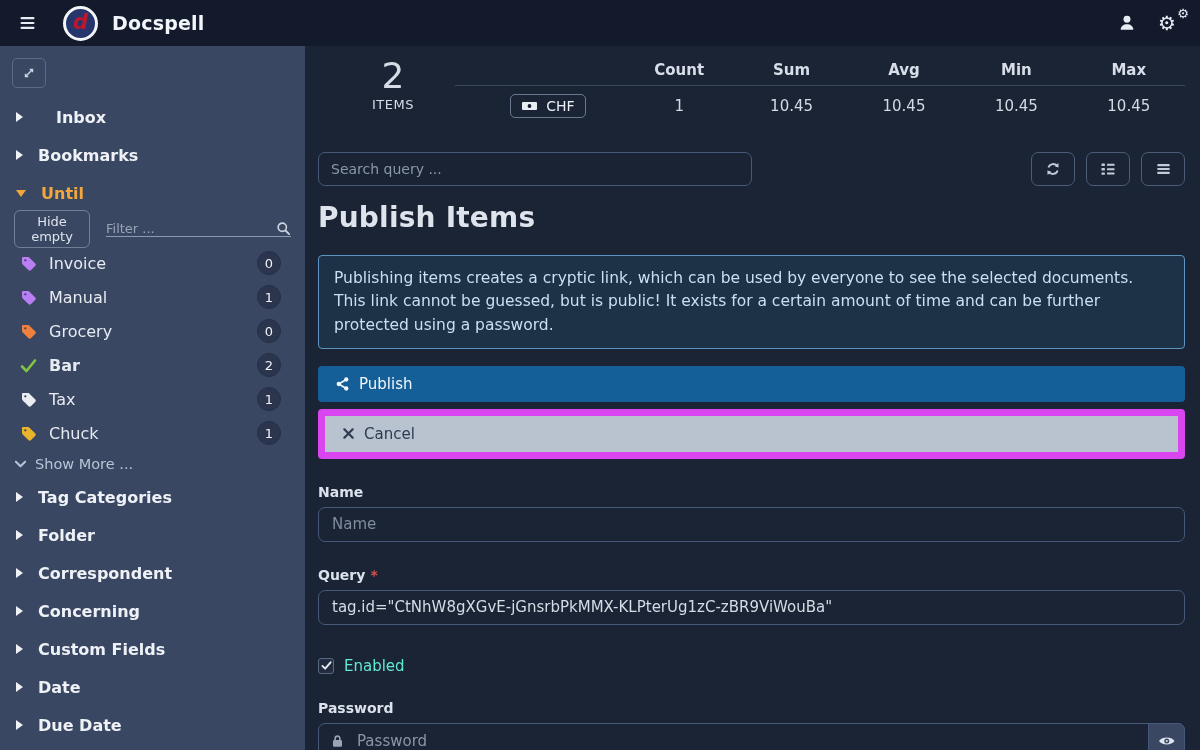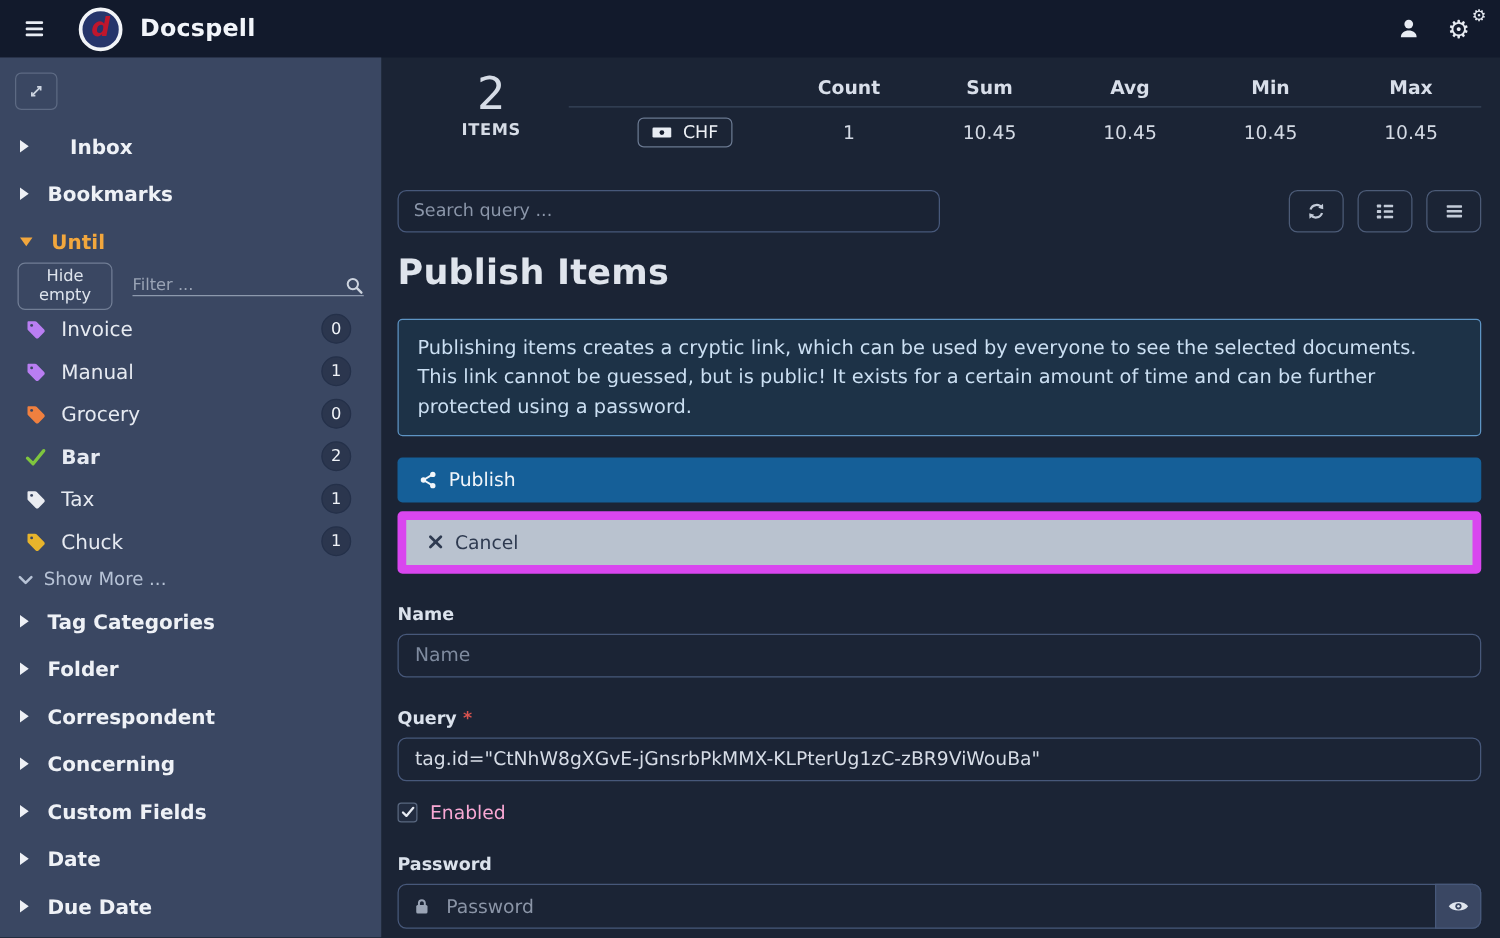--- a/index.html
+++ b/index.html
@@ -59,21 +59,21 @@
   .tag-row{height:34px;display:flex;align-items:center;padding:0 24px 0 20px;gap:12px;font-size:16px;color:#e6eaf1;cursor:pointer;}
   .tag-row .tag-name{flex:1;}
   .tag-row.selected .tag-name{font-weight:bold;}
   .count-badge{width:24px;height:24px;border-radius:50%;background:var(--badge);border:1px solid #243049;color:#f0f3f8;font-size:13px;display:flex;align-items:center;justify-content:center;}
   .show-more{height:28px;display:flex;align-items:center;gap:8px;padding-left:14px;color:#b7c3d6;font-size:14.5px;cursor:pointer;}
 
   
   .stats{position:relative;height:94px;}
   .items-block{position:absolute;left:40px;top:12px;width:70px;text-align:center;color:#d6dce6;}
   .items-block .num{font-size:36px;line-height:1;}
-  .items-block .lbl{font-size:13px;font-weight:bold;letter-spacing:.5px;margin-top:3px;}
+  .items-block .lbl{font-size:13px;font-weight:normal;letter-spacing:.5px;margin-top:3px;}
   .stats-table{margin-left:137px;padding-top:8px;}
   .stats-grid{display:grid;grid-template-columns:168px repeat(5,1fr);align-items:center;}
   .stats-grid.hdr{border-bottom:1px solid #39455b;height:32px;}
   .stats-grid.hdr .cell{font-weight:bold;font-size:15px;text-align:center;color:#d8dee9;}
   .stats-grid.row{height:40px;}
   .stats-grid.row .cell{font-size:15px;text-align:center;color:#d4dae4;}
   .cell.first{text-align:left;padding-left:18px;}
   .chf-badge{display:inline-flex;align-items:center;gap:8px;border:1px solid #6a7890;border-radius:5px;padding:3px 10px;font-size:14px;color:#eef1f6;cursor:default;}
   .chf-badge .icon{color:#e8ecf3;}
 
@@ -88,21 +88,21 @@
   .page-title{font-size:28px;font-weight:bold;color:#dfe4ec;margin-top:15px;letter-spacing:.2px;}
   .info-box{margin-top:21px;background:var(--info-bg);border:1px solid var(--info-bd);border-radius:4px;padding:11px 15px;color:var(--info-tx);font-size:15.5px;line-height:1.5;}
   .actions{margin-top:17px;display:flex;gap:7px;flex-direction:column;}
   .btn{display:inline-flex;align-items:center;gap:9px;border:none;border-radius:4px;font-size:15px;padding:9px 17px;cursor:pointer;font-family:inherit;}
   .btn-publish{background:var(--blue-btn);color:#f2f6fa;}
   .btn-cancel{background:var(--cancel-bg);color:var(--cancel-tx);border:7px solid #d946ef;}
   .field-label{margin-top:25px;font-size:14px;font-weight:bold;color:#dbe2ec;display:flex;gap:5px;}
   .req{color:var(--red);font-weight:bold;}
   .text-input{margin-top:7px;width:100%;height:35px;background:transparent;border:1px solid var(--border);border-radius:7px;color:#d6dce6;font-size:15px;padding:0 13px;font-family:inherit;outline:none;}
   .text-input::placeholder{color:#7f8b9f;}
-  .checkbox-row{margin-top:16px;display:flex;align-items:center;gap:10px;font-size:15px;color:#f9a8d4;cursor:pointer;}
+  .checkbox-row{margin-top:32px;display:flex;align-items:center;gap:10px;font-size:15px;color:#5eead4;cursor:pointer;}
   .checkbox{width:16px;height:16px;background:#222c40;border:1px solid #5a6880;border-radius:3px;display:flex;align-items:center;justify-content:center;color:#e8ecf3;}
   .input-group{position:relative;margin-top:7px;height:36px;}
   .input-group .lead-icon{position:absolute;left:12px;top:50%;transform:translateY(-50%);color:#9aa4b5;}
   .group-input{width:100%;height:100%;background:transparent;border:1px solid var(--border);border-radius:7px;color:#d6dce6;font-size:15px;padding:0 44px 0 38px;font-family:inherit;outline:none;}
   .group-input::placeholder{color:#8b95a7;}
   .eye-btn{position:absolute;right:0;top:0;height:100%;width:37px;background:#3a4763;border:1px solid var(--border);border-radius:0 7px 7px 0;display:flex;align-items:center;justify-content:center;color:#dfe5ee;cursor:pointer;}
   .date-group{width:366px;height:38px;}
   .date-group .group-input{border-color:var(--border-lt);padding-right:12px;}
 </style>
 </head>

